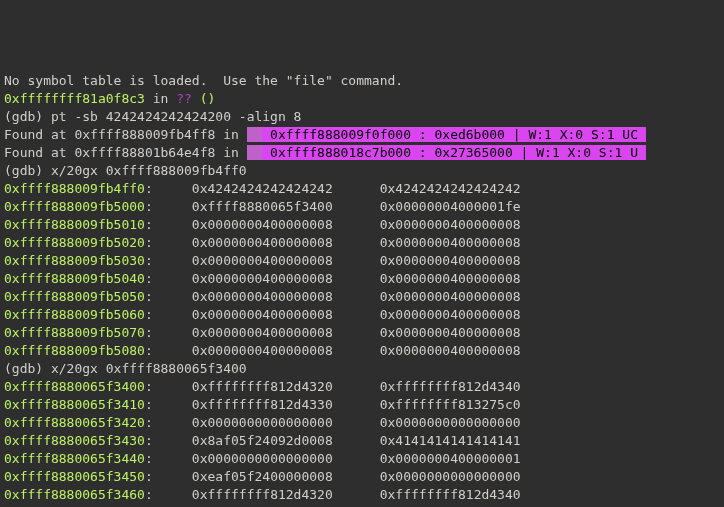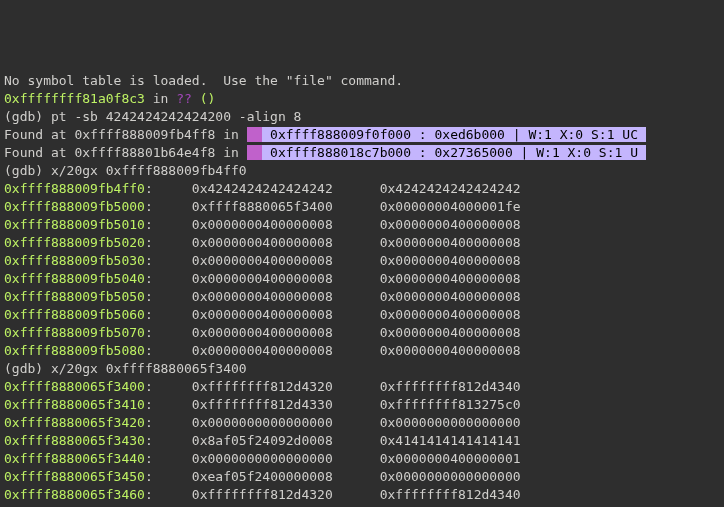--- a/index.html
+++ b/index.html
@@ -15,21 +15,21 @@
     overflow: hidden;
     white-space: pre;
   }
   .term {
     padding: 0 4px;
   }
   .white { color: #d0cfcc; }
   .green { color: #bef264; }
   .purp  { color: #a347ba; }
   .hl {
-    background: #c4b5fd;
+    background: #d946ef;
     color: #000000;
   }
   .pink {
     background: #c061cb;
     color: #c061cb;
   }
   .row { white-space: pre; }
 </style>
 </head>
 <body>

